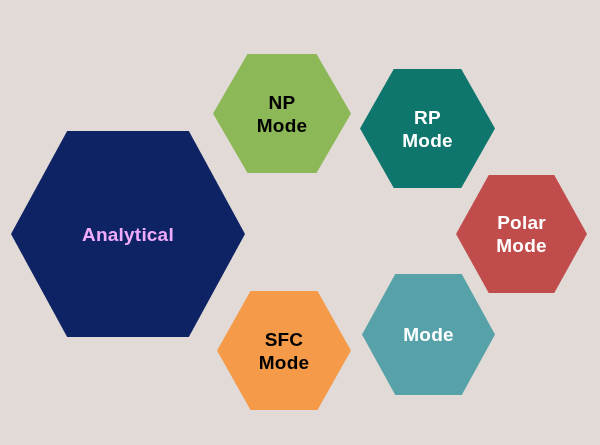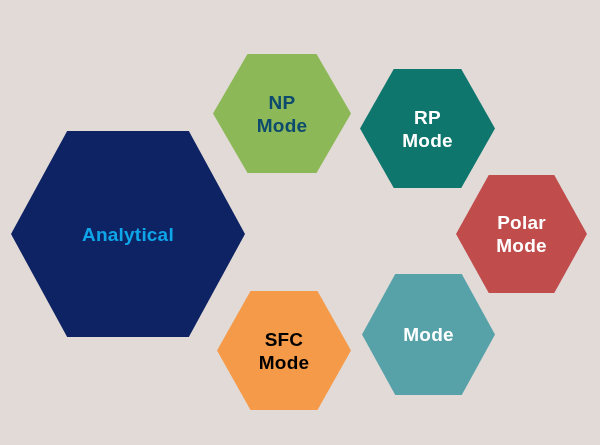--- a/index.html
+++ b/index.html
@@ -41,28 +41,28 @@
   .hex-polar { left: 456px; top: 175px; width: 131px; height: 118px; }
   .hex-hilic { left: 362px; top: 274px; width: 133px; height: 121px; }
   .hex-sfc   { left: 217px; top: 291px; width: 134px; height: 119px; }
 </style>
 </head>
 <body>
 
 <div class="canvas" style="background-color: rgb(225, 218, 214);">
 
   <div class="hex hex-analytical" style="background-color: rgb(14, 35, 100);">
-    <div class="hex-label" style="color: #0ea5e9;">
+    <div class="hex-label" style="color: #f0abfc;">
       <span>Analytical</span>
       <span></span>
     </div>
   </div>
 
   <div class="hex hex-np" style="background-color: rgb(140, 184, 87);">
-    <div class="hex-label" style="color: #0c4a6e; justify-content: flex-end;">
+    <div class="hex-label" style="color: #000000; justify-content: flex-end;">
       <span>NP</span>
       <span>Mode</span>
     </div>
   </div>
 
   <div class="hex hex-rp" style="background-color: #0f766e;">
     <div class="hex-label" style="color: rgb(255, 255, 255);">
       <span>RP</span>
       <span>Mode</span>
     </div>

